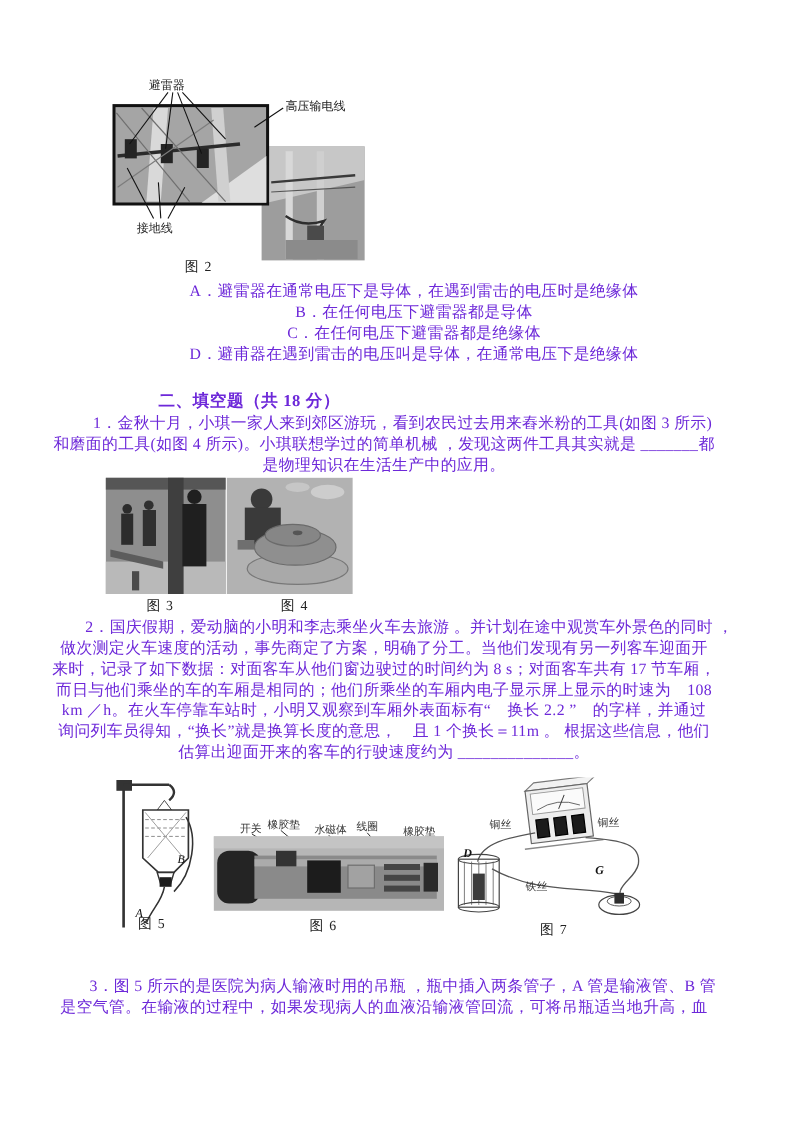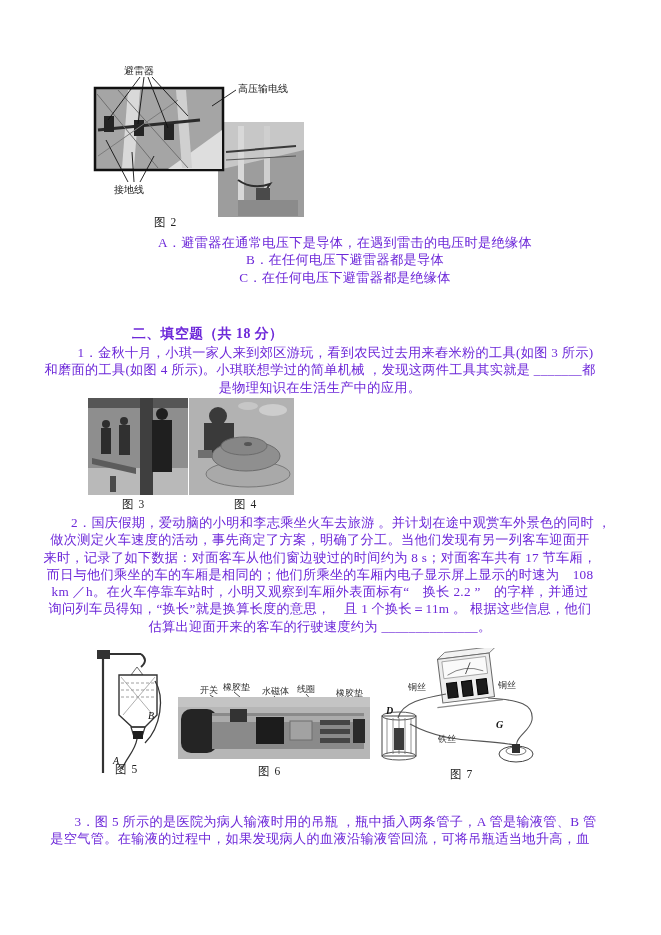--- a/index.html
+++ b/index.html
@@ -69,20 +69,21 @@
       <text class="figlabel" x="150" y="32">高压输电线</text>
       <text class="figlabel" x="26" y="133">接地线</text>
       <text class="cap" x="66" y="166">图 2</text>
     </svg>
   </div>
 
   <div class="options" style="top:234px;">
     <div class="line">A．避雷器在通常电压下是导体，在遇到雷击的电压时是绝缘体</div>
     <div class="line">B．在任何电压下避雷器都是导体</div>
     <div class="line">C．在任何电压下避雷器都是绝缘体</div>
+    <div class="line">D．避甫器在遇到雷击的电压叫是导体，在通常电压下是绝缘体</div>
   </div>
 
   <div class="section-header">二、填空题（共 18 分）</div>
 
   <div class="para" style="top:344px;">
     <div class="line indent">1．金秋十月，小琪一家人来到郊区游玩，看到农民过去用来舂米粉的工具(如图 3 所示)</div>
     <div class="line">和磨面的工具(如图 4 所示)。小琪联想学过的简单机械 ，发现这两件工具其实就是 _______都</div>
     <div class="line">是物理知识在生活生产中的应用。</div>
   </div>
 

